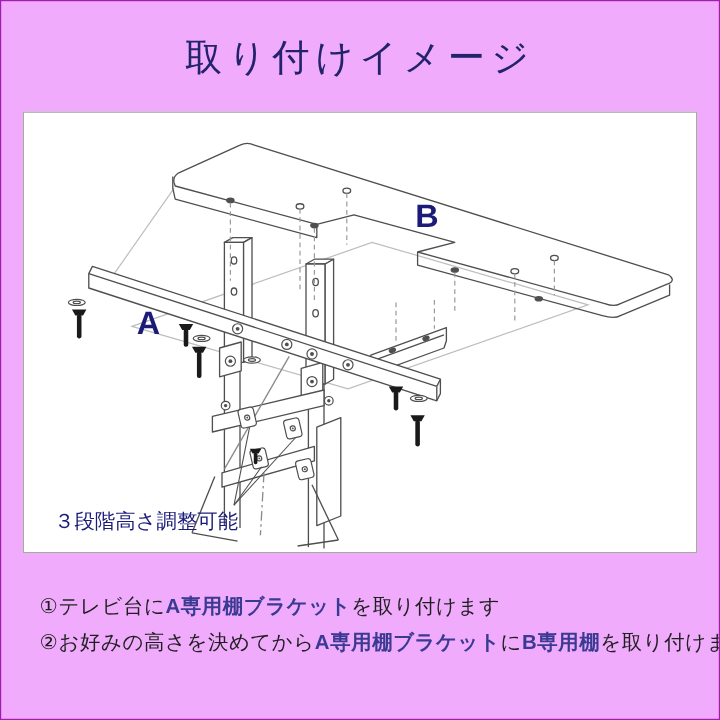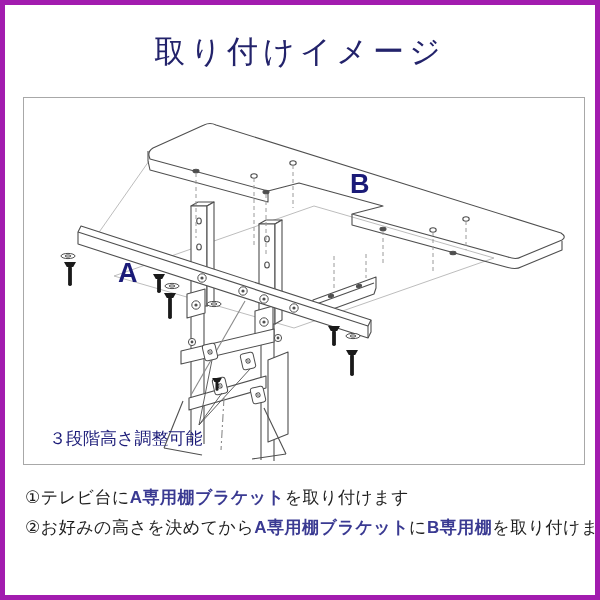--- a/index.html
+++ b/index.html
@@ -1,26 +1,26 @@
 <!DOCTYPE html>
 <html><head>
 <meta charset="utf-8">
 <style>
   html,body{margin:0;padding:0;background:#e9e9e9;}
   body{font-family:"Liberation Sans","DejaVu Sans",sans-serif;}
-  .page{position:relative;width:600px;height:600px;background:#ffffff;
-        border:5px solid #a21caf;box-sizing:border-box;overflow:hidden;}
+  .page{position:relative;width:600px;height:600px;background:#f0abfc;
+        border:1px solid #a21caf;box-sizing:border-box;overflow:hidden;}
   .title{position:absolute;top:26px;left:0;width:100%;margin:0;text-align:center;
          font-family:"Liberation Serif","DejaVu Serif",serif;font-weight:500;
          font-size:31px;letter-spacing:5px;color:#23236b;}
   .panel{position:absolute;left:18px;top:92px;width:562px;height:368px;
          background:#ffffff;border:1px solid #a8a8a8;box-sizing:border-box;}
   .panel svg{display:block;width:560px;height:366px;}
   svg text{font-family:"Liberation Sans","DejaVu Sans",sans-serif;}
-  .inst{position:absolute;left:20px;margin:0;font-size:17px;color:#1f1f1f;
+  .inst{position:absolute;left:20px;margin:12px;font-size:17px;color:#1f1f1f;
         letter-spacing:.5px;white-space:nowrap;}
   .i1{top:481px;}
   .i2{top:511px;}
   .inst b{color:#3a3a92;font-weight:bold;}
 </style>
 </head>
 <body>
 
 <div class="page">
 

